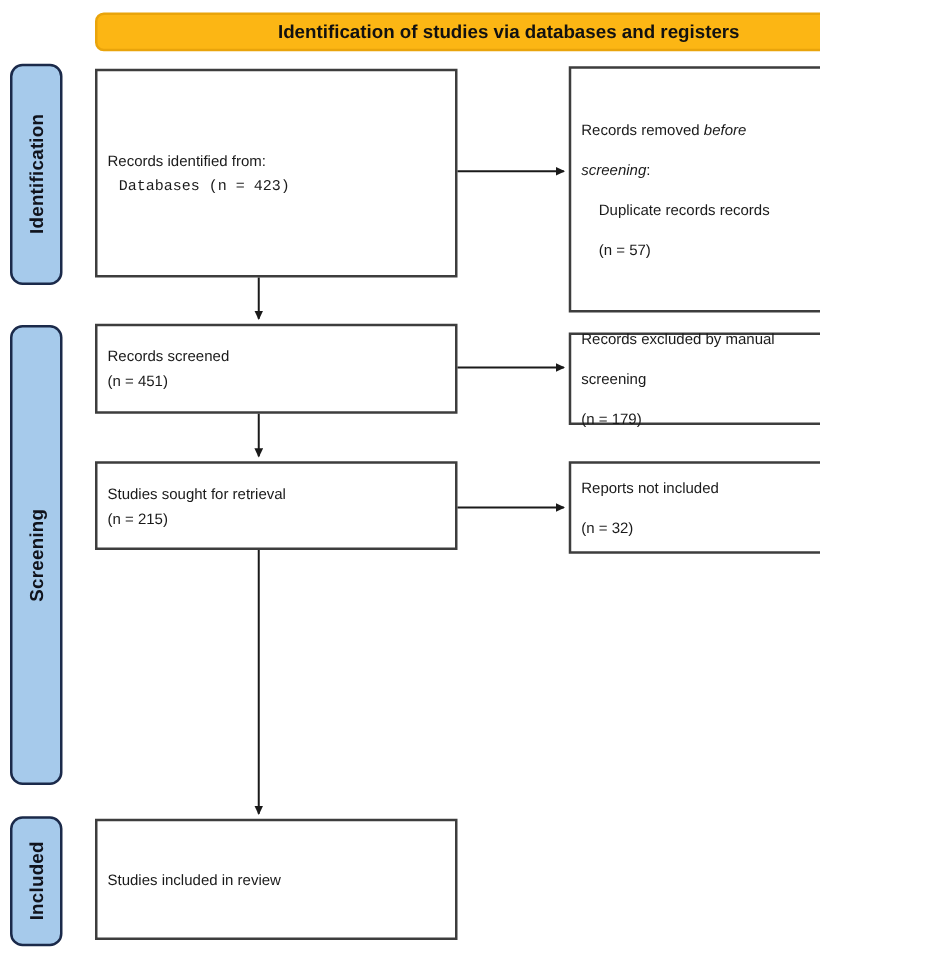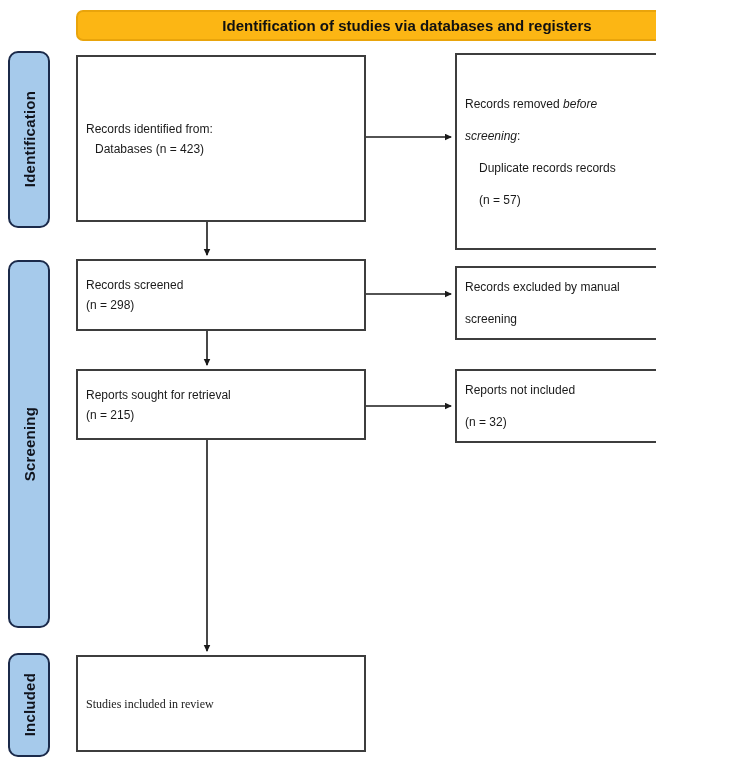--- a/index.html
+++ b/index.html
@@ -54,23 +54,23 @@
     font-size:12px;line-height:20px;color:var(--text);
   }
   .col-left{left:76px;width:290px;}
   .col-right{left:455px;width:289px;gap:12px;}
   .box-records-identified{top:55px;height:167px;}
   .box-records-removed{top:53px;height:197px;}
   .box-records-screened{top:259px;height:72px;}
   .box-records-excluded{top:266px;height:74px;}
   .box-reports-sought{top:369px;height:71px;}
   .box-reports-not-retrieved{top:369px;height:74px;}
-  .box-studies-included{top:655px;height:97px;font-family:Liberation Serif, serif;}
+  .box-studies-included{top:655px;height:97px;}
   .line{white-space:nowrap;}
-  .indent-sm{padding-left:9px;}
+  .indent-sm{padding-left:9px;font-family:Liberation Mono, monospace;}
   .indent-md{padding-left:14px;}
   .it{font-style:italic;}
   svg.arrows{
     position:absolute;left:0;top:0;width:752px;height:770px;
     pointer-events:none;
   }
   .arrow{stroke:var(--arrow);stroke-width:1.6;fill:none;}
   .arrowhead{fill:var(--arrow);}
 </style>
 </head>
@@ -92,42 +92,43 @@
     <span>Included</span>
   </div>
 
   <div class="fbox col-left box-records-identified">
     <div class="line">Records identified from:</div>
     <div class="line indent-sm">Databases (n = 423)</div>
   </div>
 
   <div class="fbox col-left box-records-screened">
     <div class="line">Records screened</div>
-    <div class="line">(n = 298)</div>
+    <div class="line">(n = 451)</div>
   </div>
 
   <div class="fbox col-left box-reports-sought">
-    <div class="line">Reports sought for retrieval</div>
+    <div class="line">Studies sought for retrieval</div>
     <div class="line">(n = 215)</div>
   </div>
 
   <div class="fbox col-left box-studies-included">
     <div class="line">Studies included in review</div>
   </div>
 
   <div class="fbox col-right box-records-removed">
     <div class="line"><span>Records removed </span><span class="it">before</span></div>
     <div class="line"><span class="it">screening</span><span>:</span></div>
     <div class="line indent-md">Duplicate records records</div>
     <div class="line indent-md">(n = 57)</div>
   </div>
 
   <div class="fbox col-right box-records-excluded">
     <div class="line">Records excluded by manual</div>
     <div class="line">screening</div>
+    <div class="line">(n = 179)</div>
   </div>
 
   <div class="fbox col-right box-reports-not-retrieved">
     <div class="line">Reports not included</div>
     <div class="line">(n = 32)</div>
   </div>
 
   <svg class="arrows" viewBox="0 0 752 770" aria-hidden="true">
     <defs>
       <marker id="ah" markerWidth="8" markerHeight="8" refX="6.5" refY="3.5" orient="auto" markerUnits="userSpaceOnUse">

